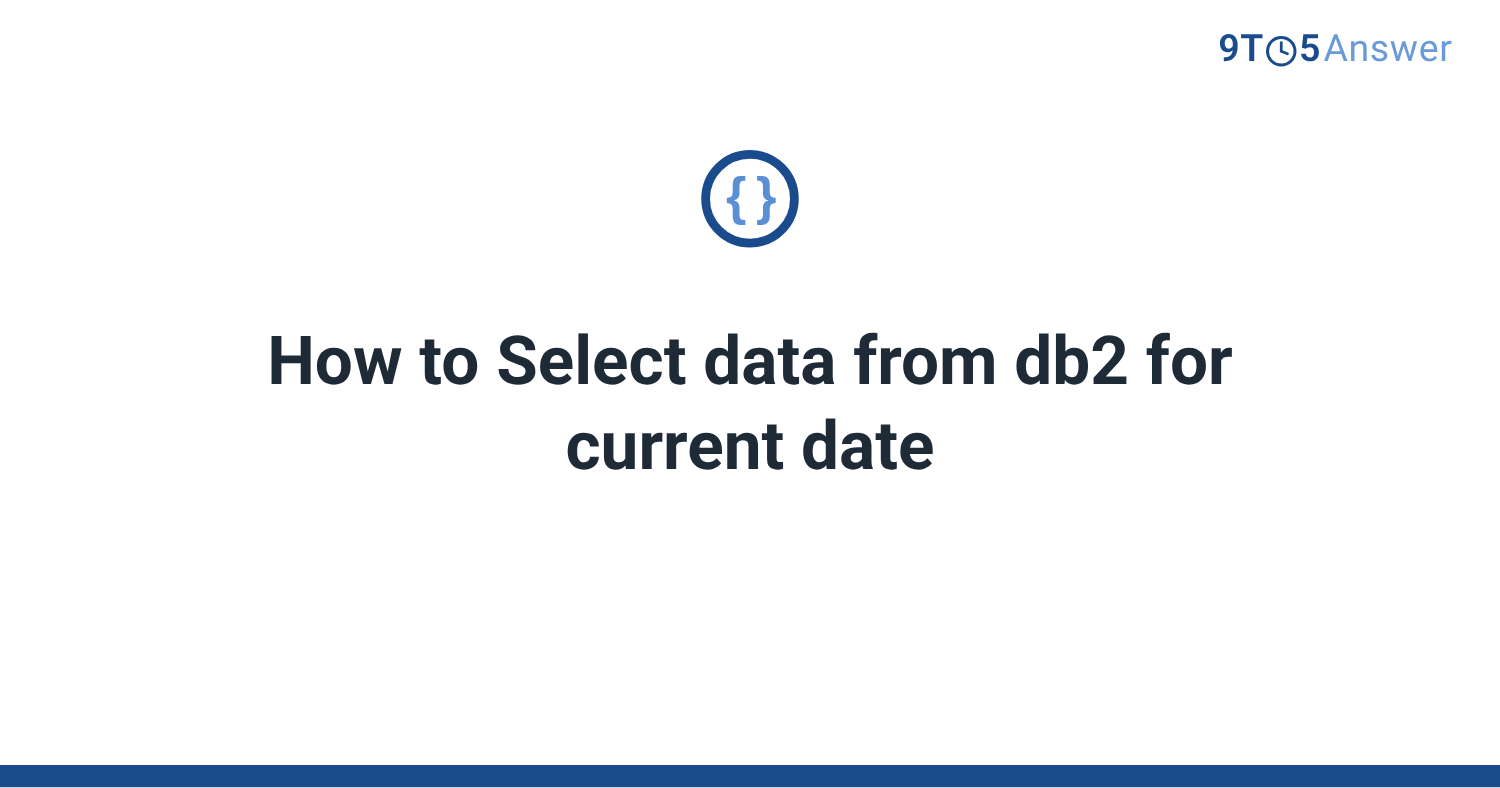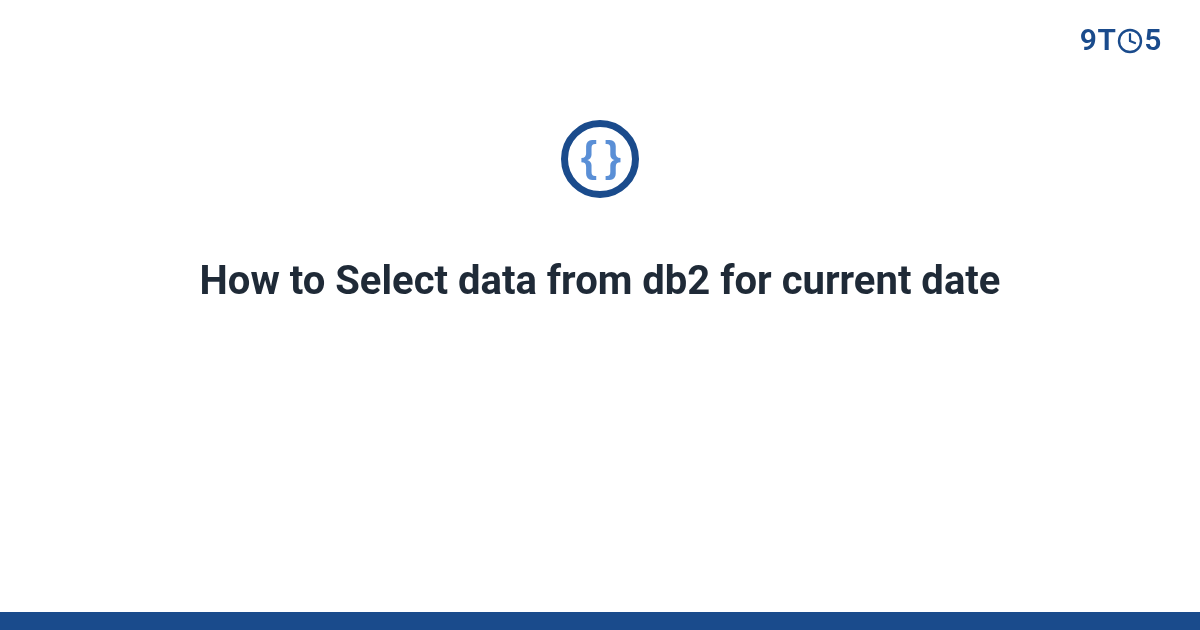--- a/index.html
+++ b/index.html
@@ -57,21 +57,21 @@
       color: #5a8fd6;
       font-size: 42px;
       font-weight: 700;
       font-family: "Segoe UI", Arial, sans-serif;
       letter-spacing: -2px;
       line-height: 1;
       position: relative;
       top: -2px;
     }
     .title {
-      font-size: 40px;
+      font-size: 54px;
       font-weight: 700;
       color: #1f2a37;
       text-align: center;
       max-width: 960px;
       line-height: 1.25;
     }
     .footer-bar {
       position: absolute;
       left: 0; right: 0; bottom: 0;
       height: 18px;
@@ -85,20 +85,21 @@
   <span class="nine">9</span>
   <span class="t">T</span>
   <span class="clock">
     <svg viewBox="0 0 26 26" width="26" height="26">
       <circle cx="13" cy="13" r="11" fill="none" stroke="#1a4b8c" stroke-width="2.4"></circle>
       <line x1="13" y1="13" x2="13" y2="6" stroke="#1a4b8c" stroke-width="2.2" stroke-linecap="round"></line>
       <line x1="13" y1="13" x2="18" y2="15" stroke="#1a4b8c" stroke-width="2.2" stroke-linecap="round"></line>
     </svg>
   </span>
   <span class="five">5</span>
+  <span class="answer">Answer</span>
 </div>
 
 <div class="center">
   <div class="badge">
     <span class="braces">{ }</span>
   </div>
   <h1 class="title">How to Select data from db2 for current date</h1>
 </div>
 
 <div class="footer-bar"></div>

